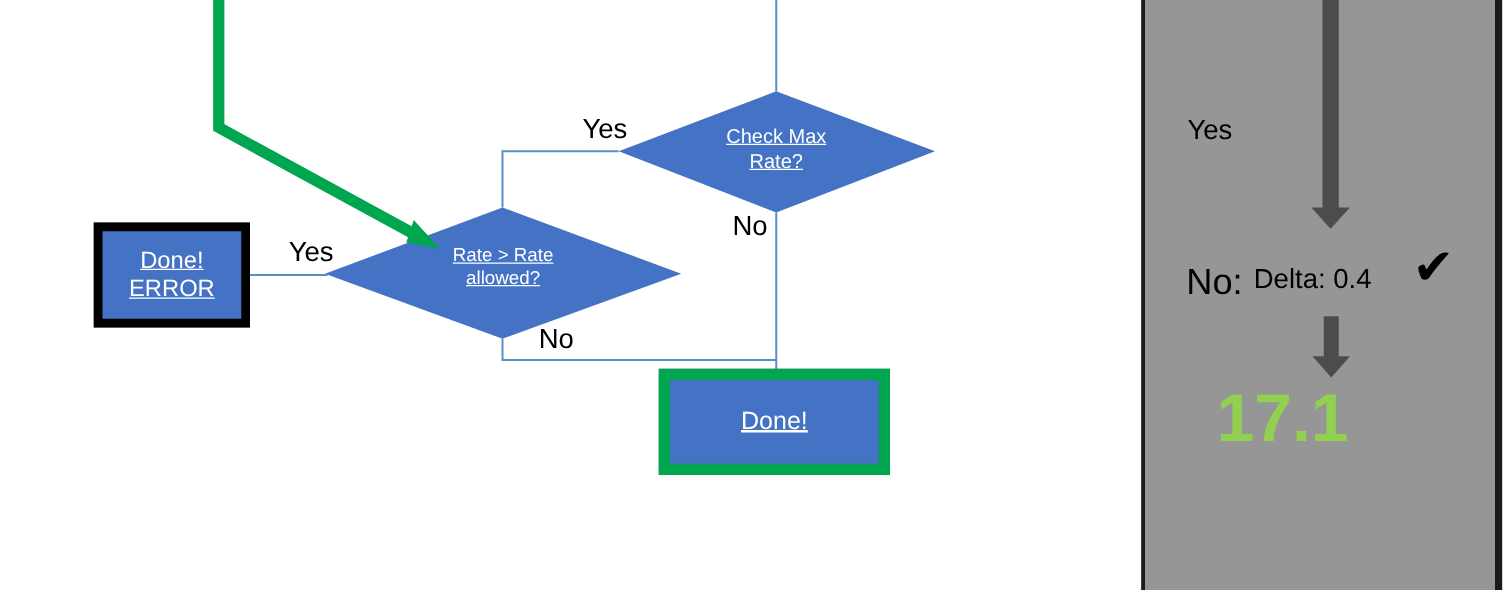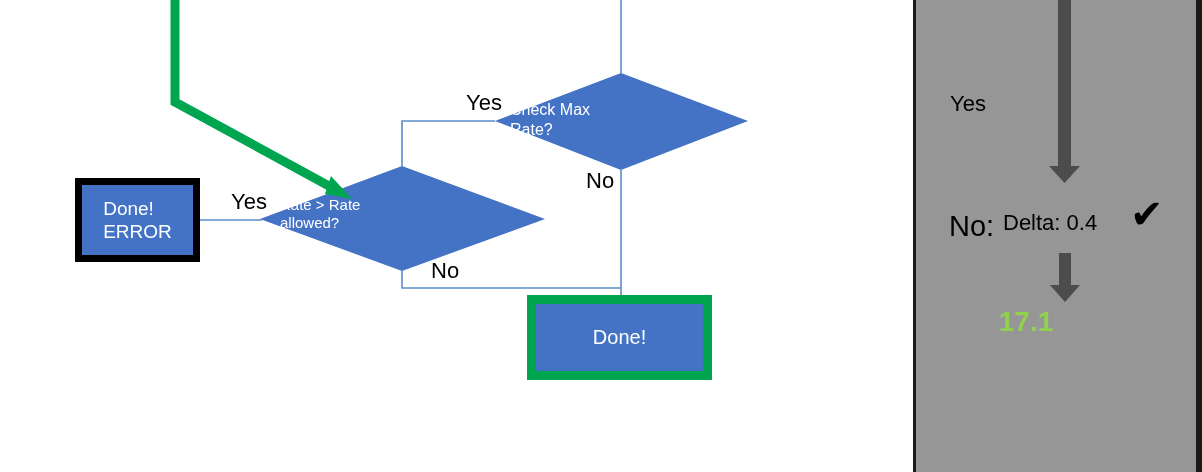--- a/index.html
+++ b/index.html
@@ -26,24 +26,25 @@
     background: #ffffff;
   }
   #flow-svg {
     position: absolute;
     left: 0; top: 0;
   }
 
   .node-label {
     position: absolute;
     color: #ffffff;
-    text-align: left;
+    text-align: center;
     line-height: 1.22;
     white-space: pre-line;
     pointer-events: none;
+    text-decoration: underline;
   }
   .edge-label {
     position: absolute;
     color: #000000;
     font-size: 22px;
     line-height: 1;
     white-space: nowrap;
   }
 
   
@@ -115,21 +116,21 @@
     line-height: 1;
   }
   #panel-yes    { left: 34px;  top: 93px;  font-size: 22px; }
   #panel-no     { left: 33px;  top: 212px; font-size: 29px; }
   #panel-delta  { left: 87px; top: 212px; font-size: 22px; }
   #panel-check  { left: 214px; top: 194px; font-size: 40px; line-height: 1; }
   #panel-value  {
     left: 0; top: 308px; width: 220px;
     text-align: center;
     color: #92D050;
-    font-size: 28px;
+    font-size: 54px;
     font-weight: bold;
   }
 </style>
 </head>
 <body>
 
 <div id="canvas">
 
   <div id="flow-area">
 

